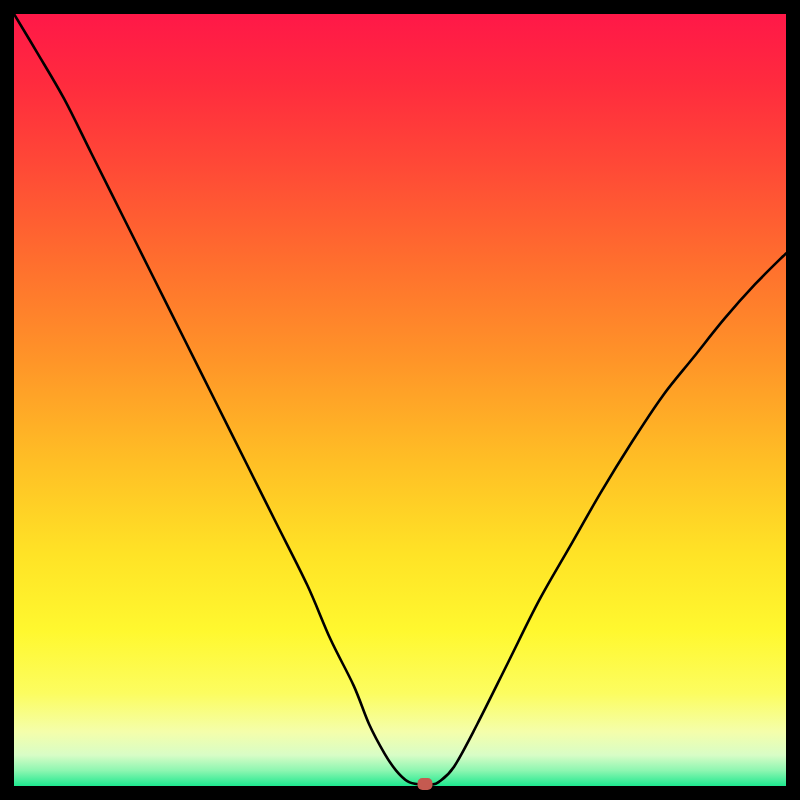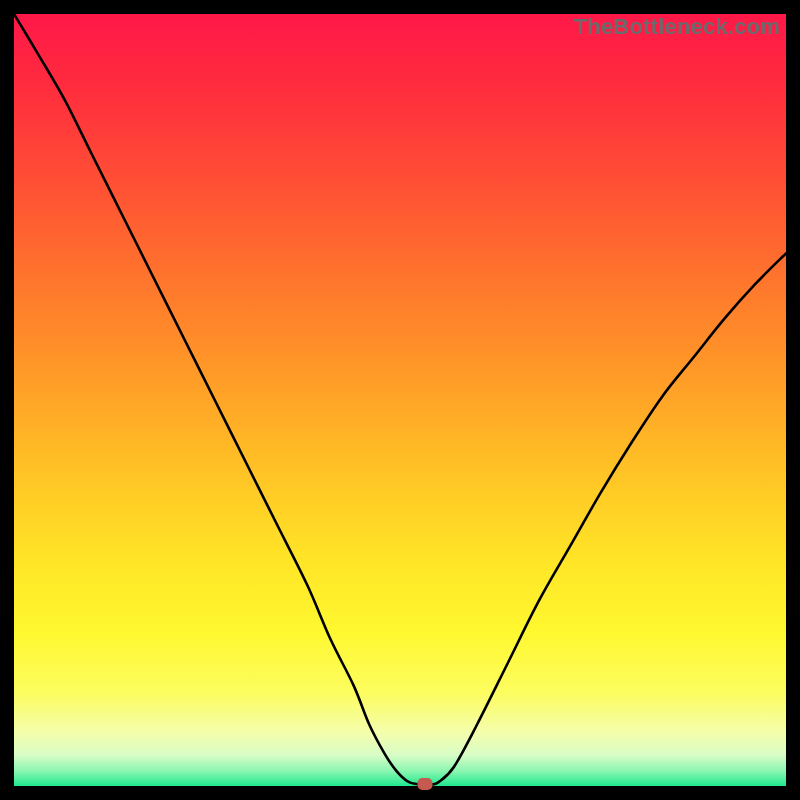--- a/index.html
+++ b/index.html
@@ -66,19 +66,18 @@
     border-radius: 5px;
     transform: translate(-50%, -50%);
     pointer-events: none;
   }
 </style>
 </head>
 <body>
 
 <div class="frame">
   <div class="plot">
-    <div class="watermark">TheBottleneck.com</div>
     <svg class="curve" viewBox="0 0 772 772" preserveAspectRatio="none">
       <path id="curve-path" fill="none" stroke="#000" stroke-width="2.6" stroke-linecap="round" stroke-linejoin="round" d="M 0.00 0.00 C 3.86 6.43, 14.80 24.45, 23.16 38.60 C 31.52 52.75, 41.17 68.19, 50.18 84.92 C 59.19 101.65, 67.55 119.66, 77.20 138.96 C 86.85 158.26, 97.79 180.13, 108.08 200.72 C 118.37 221.31, 128.67 241.89, 138.96 262.48 C 149.25 283.07, 159.55 303.65, 169.84 324.24 C 180.13 344.83, 190.43 365.41, 200.72 386.00 C 211.01 406.59, 221.31 427.17, 231.60 447.76 C 241.89 468.35, 252.19 488.93, 262.48 509.52 C 272.77 530.11, 284.35 551.98, 293.36 571.28 C 302.37 590.58, 308.80 608.59, 316.52 625.32 C 324.24 642.05, 333.25 657.49, 339.68 671.64 C 346.11 685.79, 349.97 698.92, 355.12 710.24 C 360.27 721.56, 366.06 731.86, 370.56 739.58 C 375.06 747.30, 378.28 751.93, 382.14 756.56 C 386.00 761.19, 389.86 765.05, 393.72 767.37 C 397.58 769.68, 401.44 769.94, 405.30 770.46 C 409.16 770.97, 413.66 770.84, 416.88 770.46 C 420.10 770.07, 420.74 771.10, 424.60 768.14 C 428.46 765.18, 433.61 762.35, 440.04 752.70 C 446.47 743.05, 454.19 727.61, 463.20 710.24 C 472.21 692.87, 483.79 669.07, 494.08 648.48 C 504.37 627.89, 514.67 606.02, 524.96 586.72 C 535.25 567.42, 545.55 550.69, 555.84 532.68 C 566.13 514.67, 576.43 496.01, 586.72 478.64 C 597.01 461.27, 607.31 444.54, 617.60 428.46 C 627.89 412.38, 638.19 396.29, 648.48 382.14 C 658.77 367.99, 669.07 356.41, 679.36 343.54 C 689.65 330.67, 699.95 317.16, 710.24 304.94 C 720.53 292.72, 730.83 281.14, 741.12 270.20 C 751.41 259.26, 766.85 244.47, 772.00 239.32"></path>
     </svg>
     <div id="marker" class="marker" style="left: 411.476px; top: 770.456px;"></div>
   </div>
 </div>
 
 </body></html>

